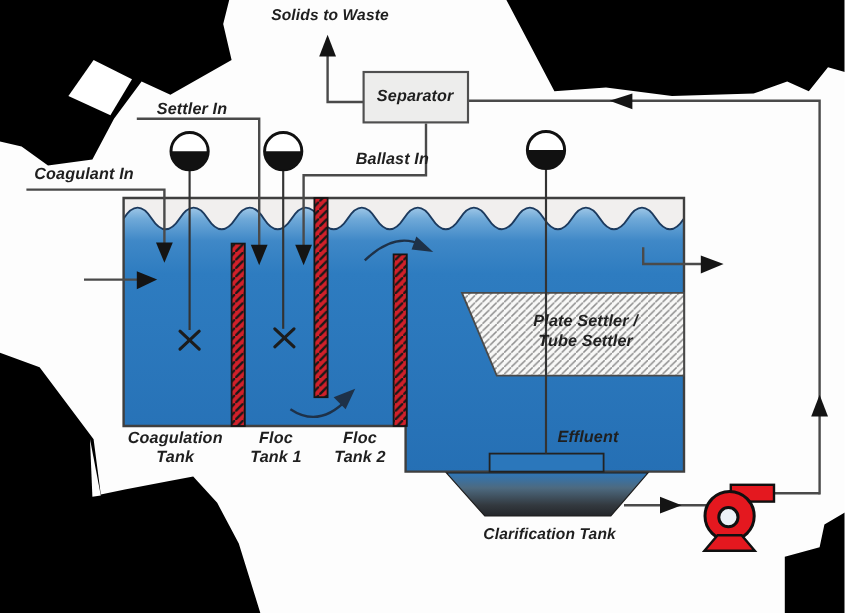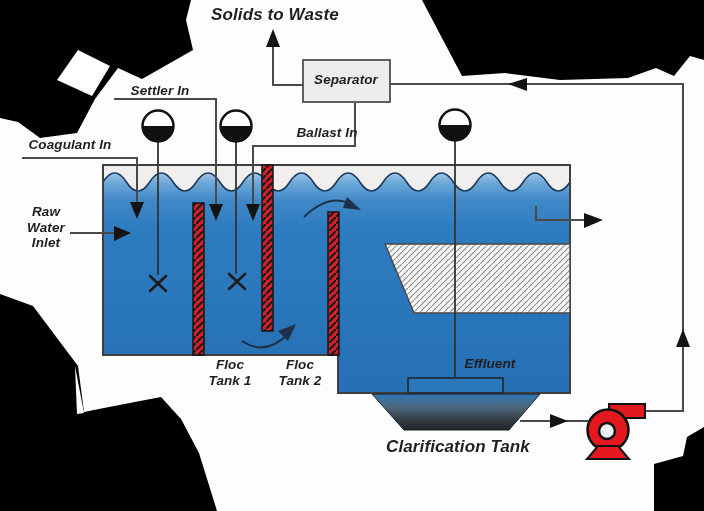--- a/index.html
+++ b/index.html
@@ -2,21 +2,21 @@
 <html><head>
 <meta charset="utf-8">
 <style>
   html,body{margin:0;padding:0;background:#ffffff;}
   #stage{position:relative;width:704px;height:511px;background:#fdfdfd;overflow:hidden;
          font-family:"Liberation Sans",sans-serif;}
   #art{position:absolute;left:0;top:0;}
   .lbl{position:absolute;transform:translateX(-50%);text-align:center;
        font:italic 700 13.5px "Liberation Sans",sans-serif;color:#1f1f1f;
        white-space:pre-line;line-height:1.16;letter-spacing:0.1px;}
-  .lbl-lg{font-size:17px;}
+  .lbl-lg{font-size:13px;}
 </style>
 </head>
 <body>
 
 <div id="stage">
 
 <svg id="art" width="704" height="511" viewBox="0 0 704 511">
   <defs>
     <linearGradient id="waterGrad" gradientUnits="userSpaceOnUse" x1="0" y1="171" x2="0" y2="400">
       <stop offset="0" stop-color="#a8cdea"></stop>
@@ -139,23 +139,24 @@
     <circle cx="607" cy="431" r="8" fill="#edf1f6" stroke="#101010" stroke-width="2.5"></circle>
     <path d="M598,446 H618 L629,459 H587 Z" fill="#e4181f" stroke="#101010" stroke-width="2"></path>
   </g>
 </svg>
 
 <div class="lbl lbl-lg" style="left:275px;top:5px;">Solids to Waste</div>
 <div class="lbl" style="left:160px;top:83px;">Settler In</div>
 <div class="lbl" style="left:327px;top:125px;">Ballast In</div>
 <div class="lbl" style="left:70px;top:137px;">Coagulant In</div>
 <div class="lbl" style="left:346px;top:72px;">Separator</div>
-<div class="lbl" style="left:46px;top:204px;">Raw
-Water
-Inlet</div>
+<div class="lbl" style="left:488px;top:260px;">Plate Settler /
+Tube Settler</div>
+<div class="lbl" style="left:146px;top:357px;">Coagulation
+Tank</div>
 <div class="lbl" style="left:230px;top:357px;">Floc
 Tank 1</div>
 <div class="lbl" style="left:300px;top:357px;">Floc
 Tank 2</div>
 <div class="lbl" style="left:490px;top:356px;">Effluent</div>
 <div class="lbl lbl-lg" style="left:458px;top:437px;">Clarification Tank</div>
 
 </div>
 
 </body></html>

